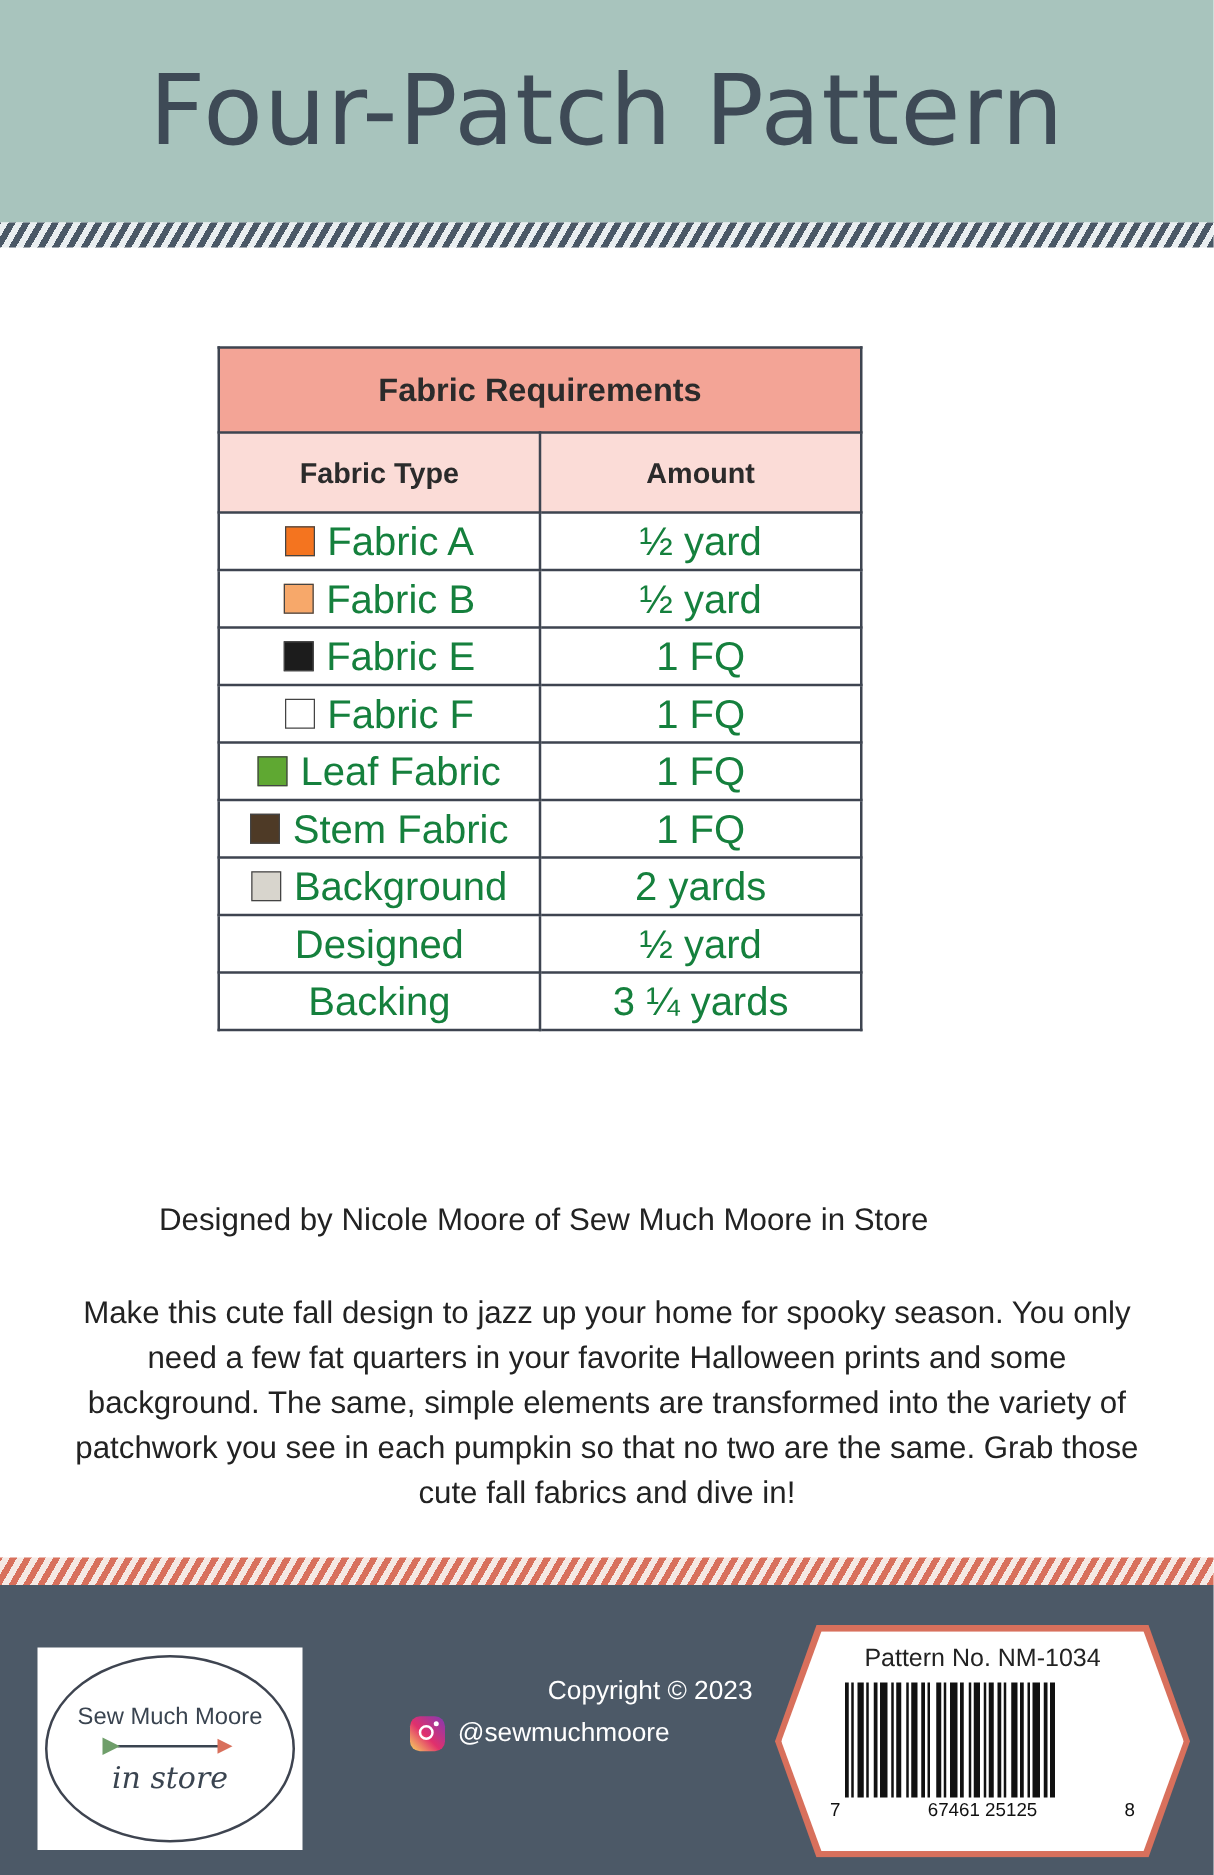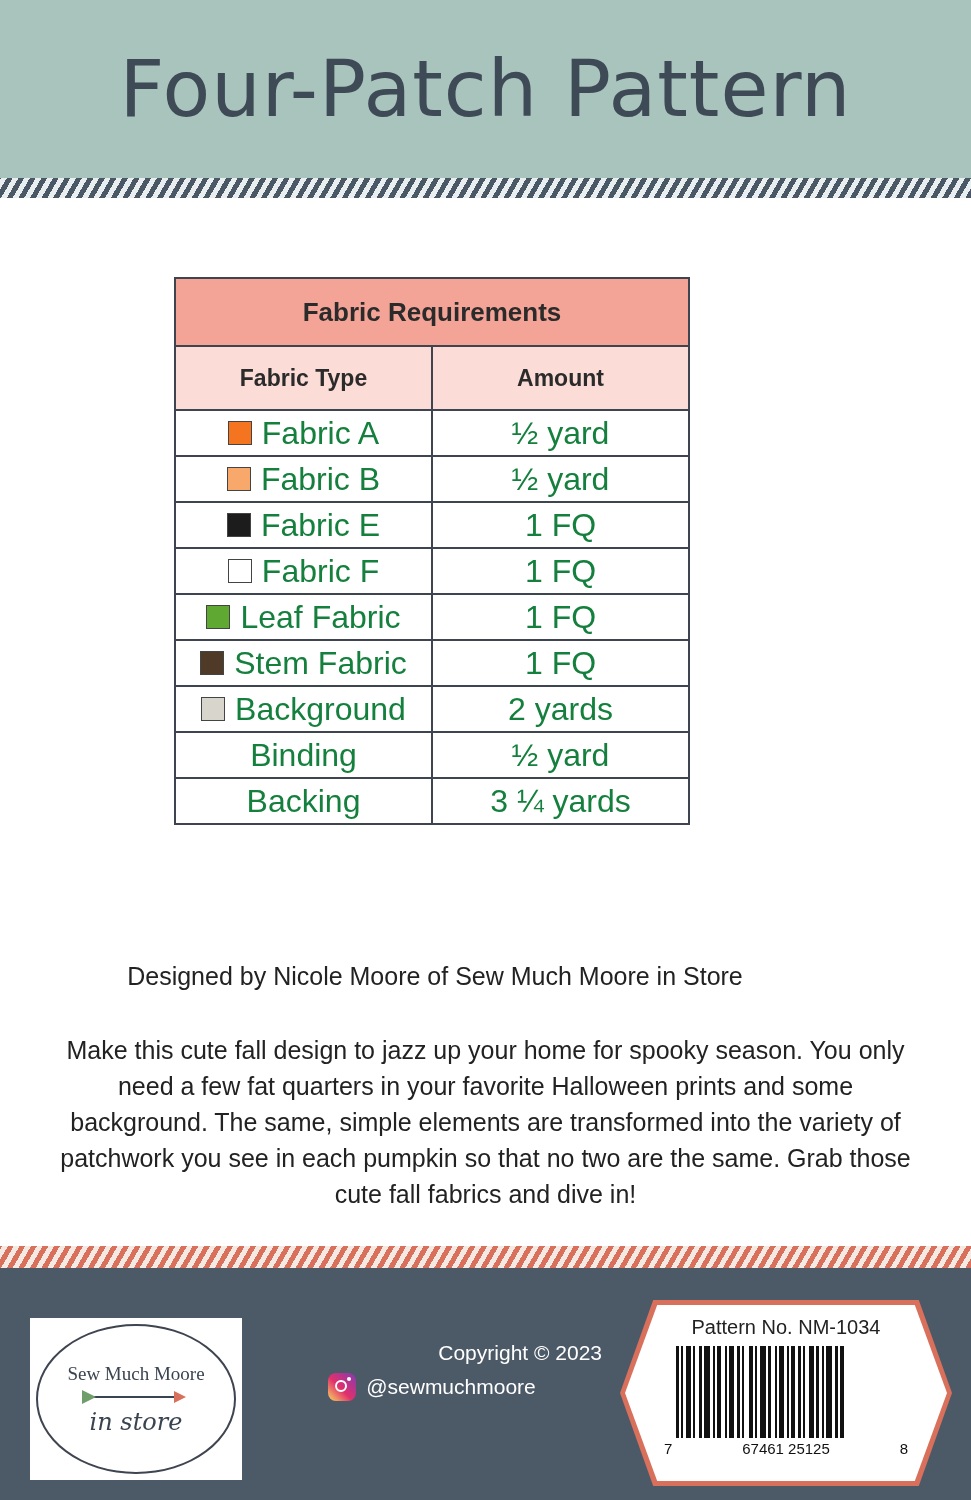--- a/index.html
+++ b/index.html
@@ -176,21 +176,21 @@
     height: 146px;
     border: 2px solid #3e4450;
     border-radius: 50%;
     display: flex;
     flex-direction: column;
     align-items: center;
     justify-content: center;
     position: relative;
   }
   .logo-line1 {
-    font-family: Liberation Serif, serif;
+    font-family: Liberation Sans, sans-serif;
     font-size: 19px;
     color: #3a4450;
     white-space: nowrap;
   }
   .logo-arrow {
     margin: 5px 0 4px 0;
     width: 120px;
     height: 14px;
     position: relative;
   }
@@ -436,21 +436,21 @@
       <td class="row-cell">
         <div class="cell-amt-inner">
               <span>2 yards</span>
             </div>
       </td>
     </tr>
 
     <tr>
       <td class="row-cell">
         <div class="cell-type-inner">
-          <span>Binding</span>
+          <span>Designed</span>
         </div>
       </td>
       <td class="row-cell">
         <div class="cell-amt-inner">
               <span>½ yard</span>
             </div>
       </td>
     </tr>
 
     <tr>

